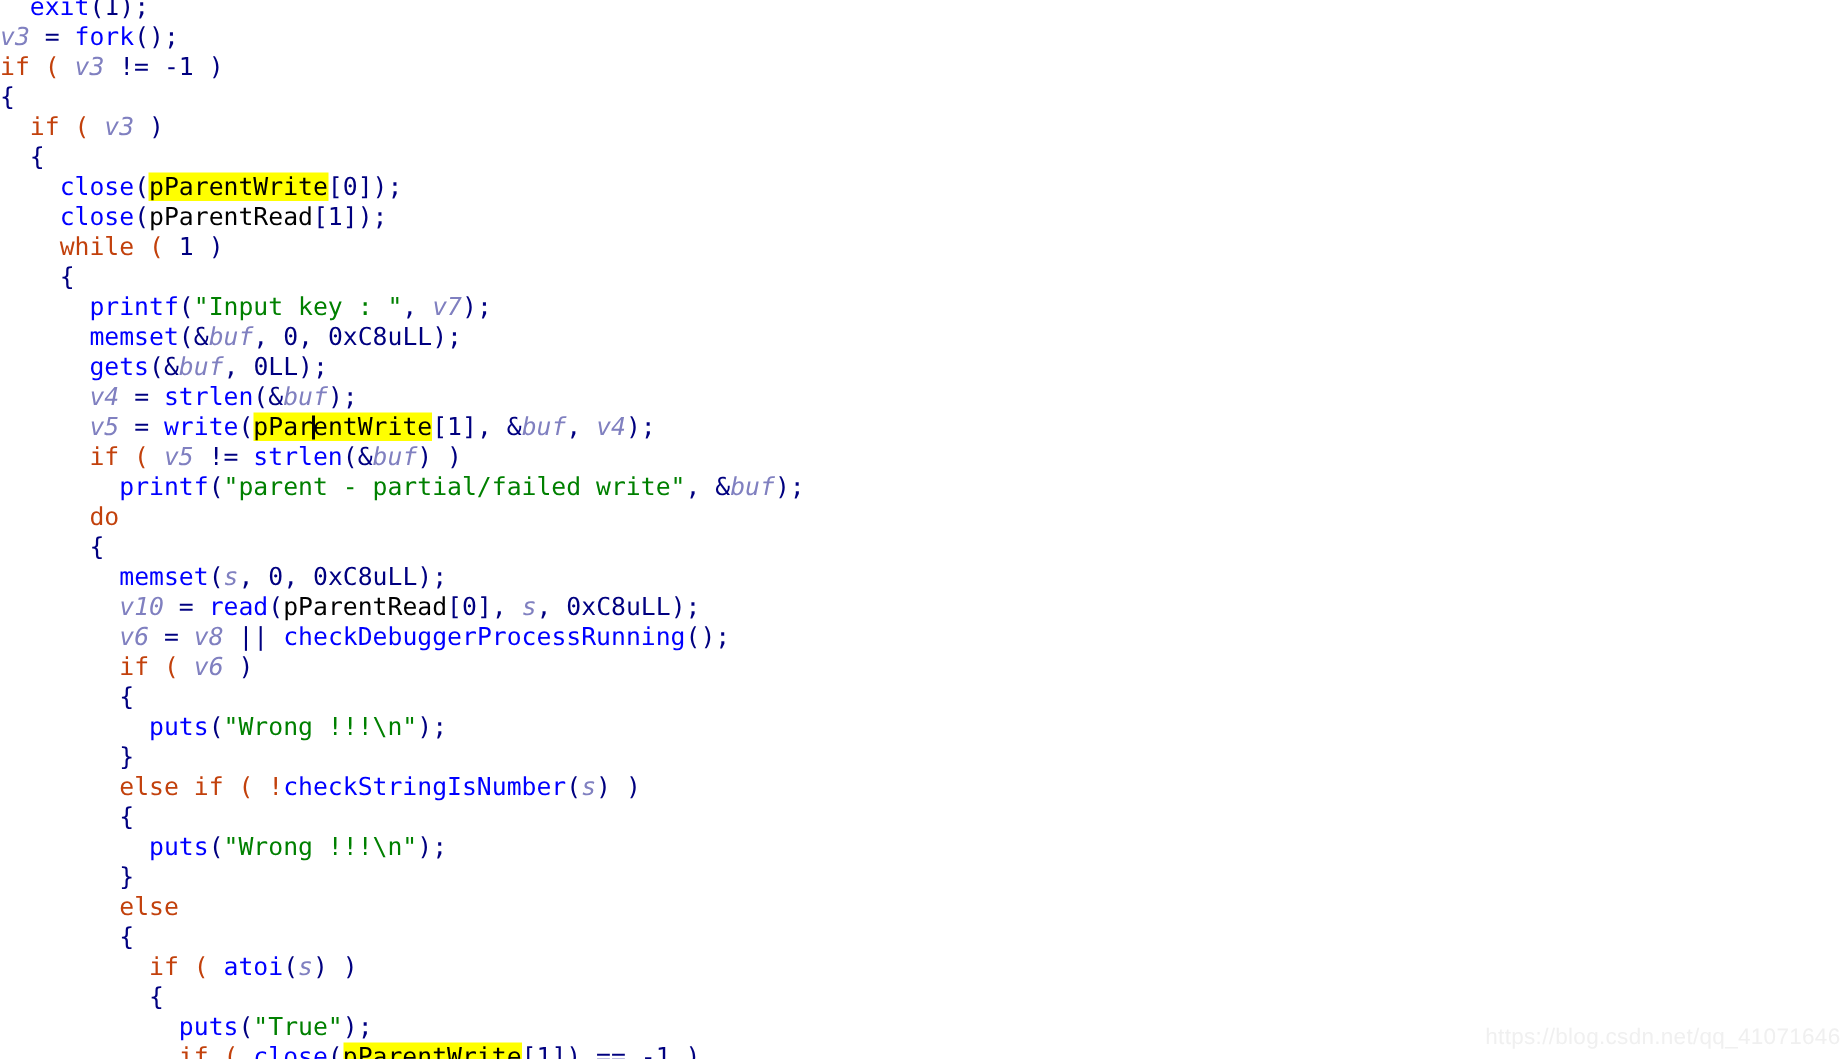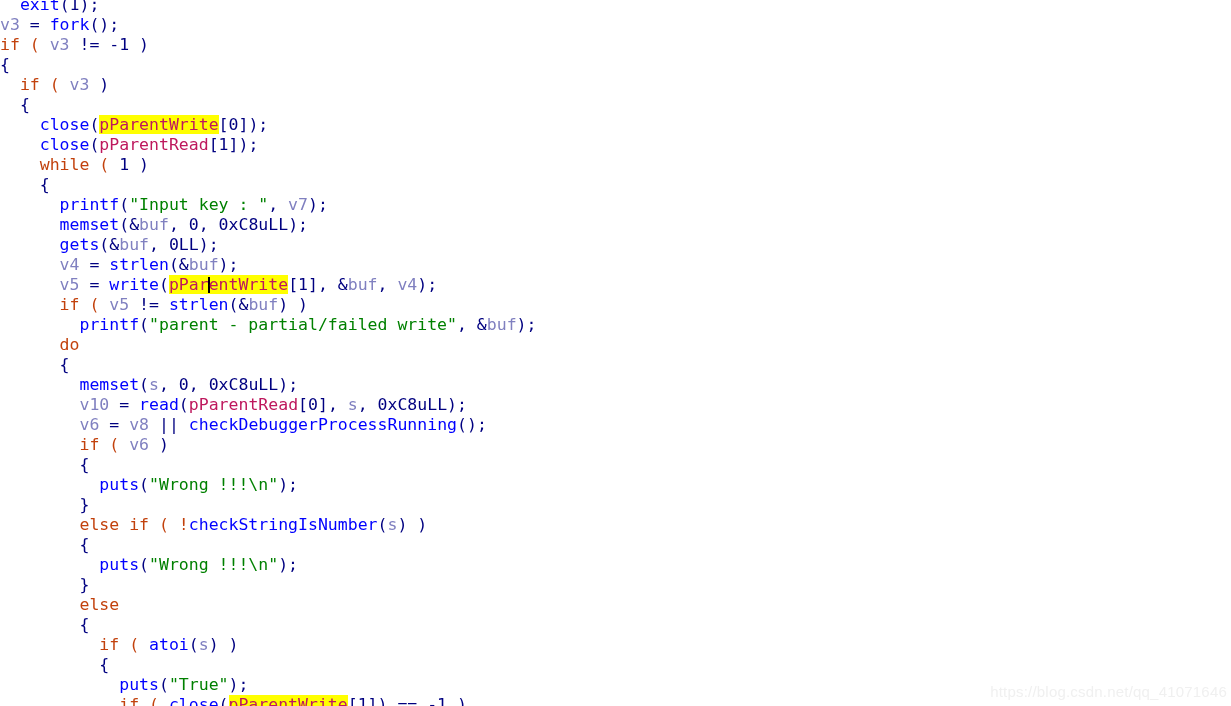--- a/index.html
+++ b/index.html
@@ -33,23 +33,23 @@
     line-height: 20px;
     white-space: pre;
     color: #000080;
   }
 
   
   .t-punct   { color: #000080; }   
   .t-kw      { color: #c2410c; }
   .t-func    { color: #0000ff; }   
   .t-str     { color: #008000; }   
-  .t-var     { color: #8080c0; }   
+  .t-var     { color: #8080c0; font-style: italic; }   
   .t-num     { color: #000080; }   
-  .t-glob    { color: #be185d; }   
+  .t-glob    { color: #000000; }   
 
   .hl {
     background: #ffff00;
   }
 
   .caret {
     display: inline-block;
     width: 0;
     border-left: 2px solid #000000;
     height: 16px;

